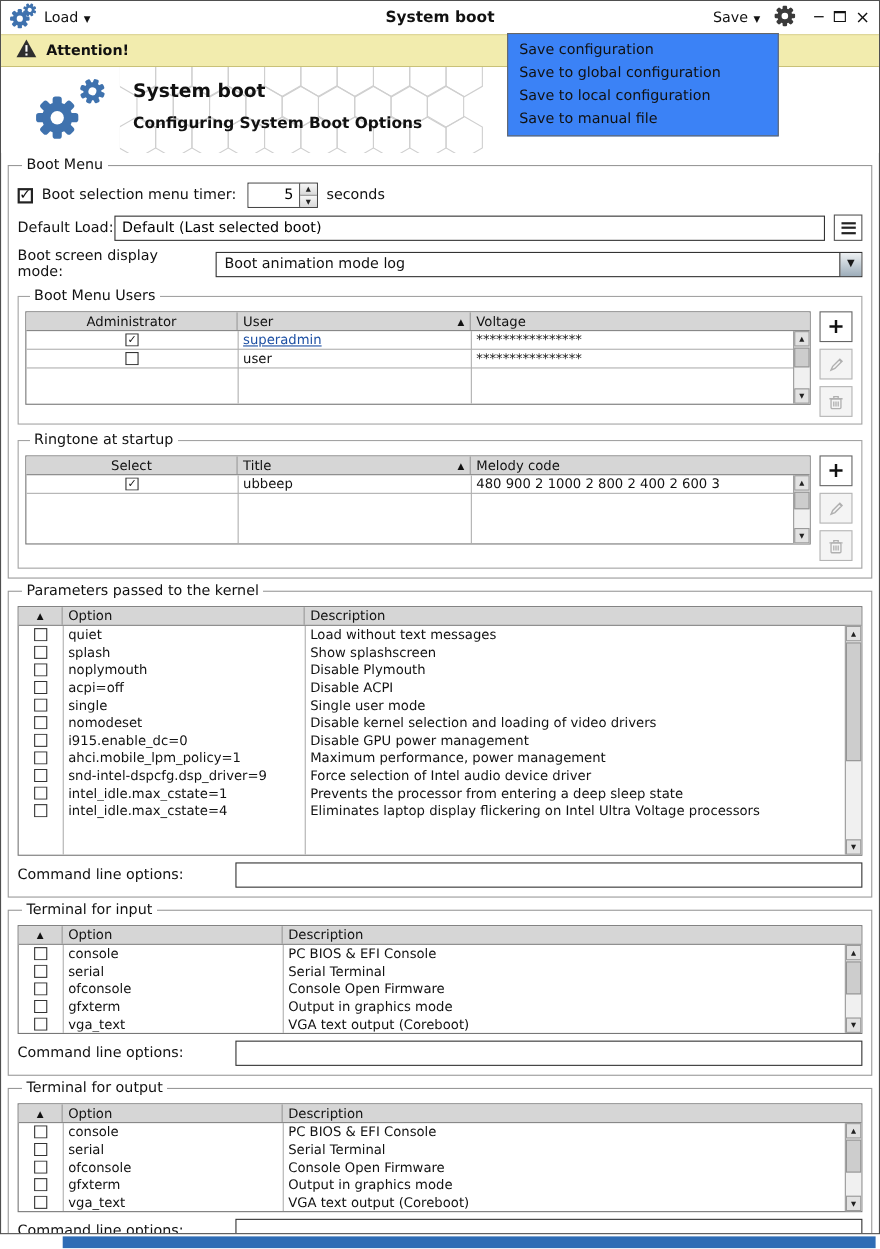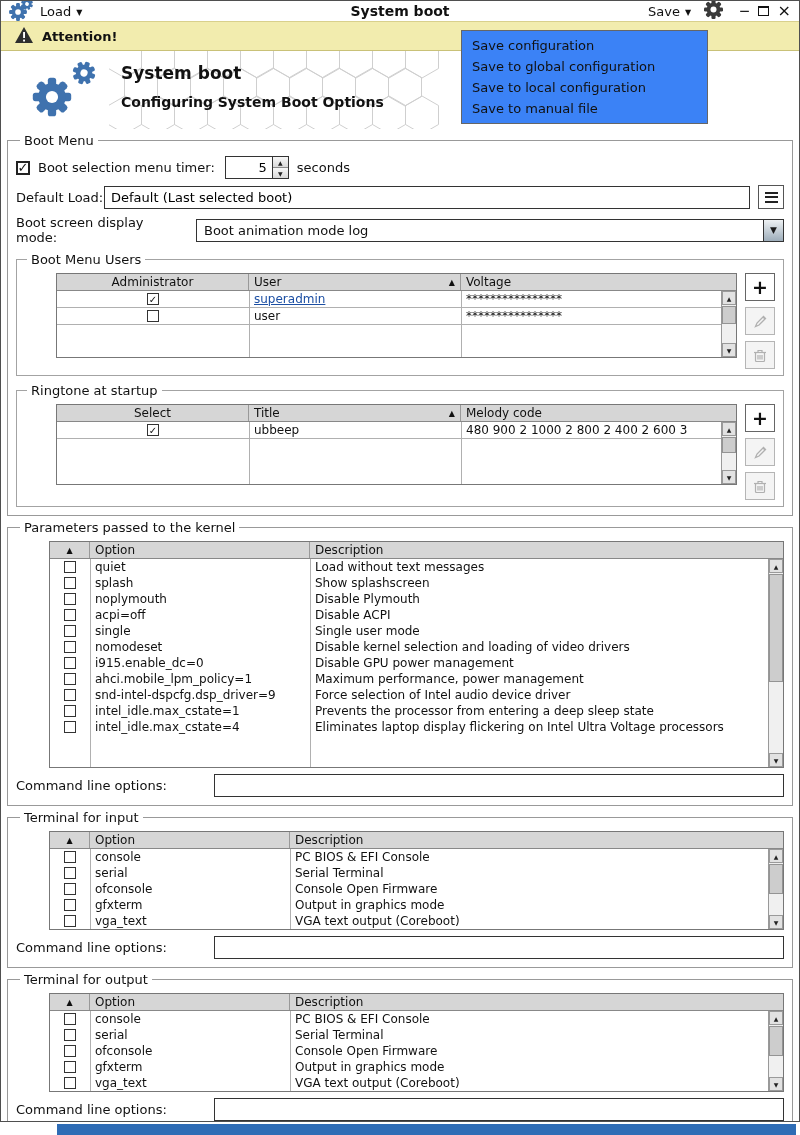--- a/index.html
+++ b/index.html
@@ -2,21 +2,21 @@
 <html><head>
 <meta charset="utf-8">
 <style>
   * { box-sizing: border-box; margin: 0; padding: 0; }
   html,body { background:#fff; }
   body { font-family:"DejaVu Sans", sans-serif; color:#111; }
   .page { position:relative; width:800px; height:1135px; background:#fff; overflow:hidden; }
   .win { position:absolute; left:0; top:0; width:800px; height:1122px; border:1px solid #4f4f4f; background:#fff; overflow:hidden; }
 
   
-  .titlebar { height:20px; display:flex; align-items:center; padding:0 8px; position:relative; background:#fff; }
+  .titlebar { height:30px; display:flex; align-items:center; padding:0 8px; position:relative; background:#fff; }
   .tb-left { display:flex; align-items:center; gap:7px; }
   .tb-btn { display:flex; align-items:center; gap:5px; font-size:13px; }
   .chev { font-size:8px; position:relative; top:1px; }
   .tb-title { position:absolute; left:50%; transform:translateX(-50%); font-size:14px; font-weight:bold; }
   .tb-right { margin-left:auto; display:flex; align-items:center; gap:13px; }
   .winctls { display:flex; align-items:center; gap:9px; margin-left:4px; }
   .winctl { font-size:14px; line-height:1; }
   .ic-max { display:inline-block; width:11px; height:10px; border:1px solid #111; border-top:2px solid #111; background:#fff; }
 
   
@@ -55,21 +55,21 @@
 
   .menu-btn { width:26px; height:24px; border:1px solid #555; background:#fff; display:flex; flex-direction:column; align-items:center; justify-content:center; gap:2.5px; margin-left:8px; flex:none; }
   .menu-btn i { width:13px; height:2px; background:#222; display:block; }
 
   .combo { display:flex; height:23px; border:1px solid #333; flex:1; margin-left:8px; background:#fff; }
   .combo-val { flex:1; font-size:13px; line-height:21px; padding:0 7px; white-space:nowrap; overflow:hidden; }
   .combo-drop { width:20px; border-left:1px solid #333; background:linear-gradient(#eef1f3,#9dadba); display:flex; align-items:center; justify-content:center; font-size:9px; color:#1a1a1a; }
 
   
   .tbl-wrap { display:flex; align-items:flex-start; margin-top:4px; }
-  .dtable { flex:1; border:1px solid #777; background:#fff; position:relative;margin-left:33px; }
+  .dtable { flex:1; border:1px solid #777; background:#fff; position:relative; }
   .thead { display:flex; height:17px; background:#d6d6d6; border-bottom:1px solid #888; font-size:12px; }
   .th { display:flex; align-items:center; justify-content:space-between; padding:0 5px; border-right:1px solid #999; overflow:hidden; white-space:nowrap; }
   .th:last-child { border-right:0; }
   .th.ctr { justify-content:center; }
   .sort { font-size:8px; margin-left:4px; flex:none; }
   .tbody { position:relative; overflow:hidden; }
   .vline { position:absolute; top:0; bottom:0; width:1px; background:#b0b0b0; z-index:0; }
   .trow { display:flex; align-items:center; height:17px; font-size:12px; position:relative; z-index:1; }
   .trow.h16 { height:16px; }
   .trow.rb { border-bottom:1px solid #b0b0b0; }

